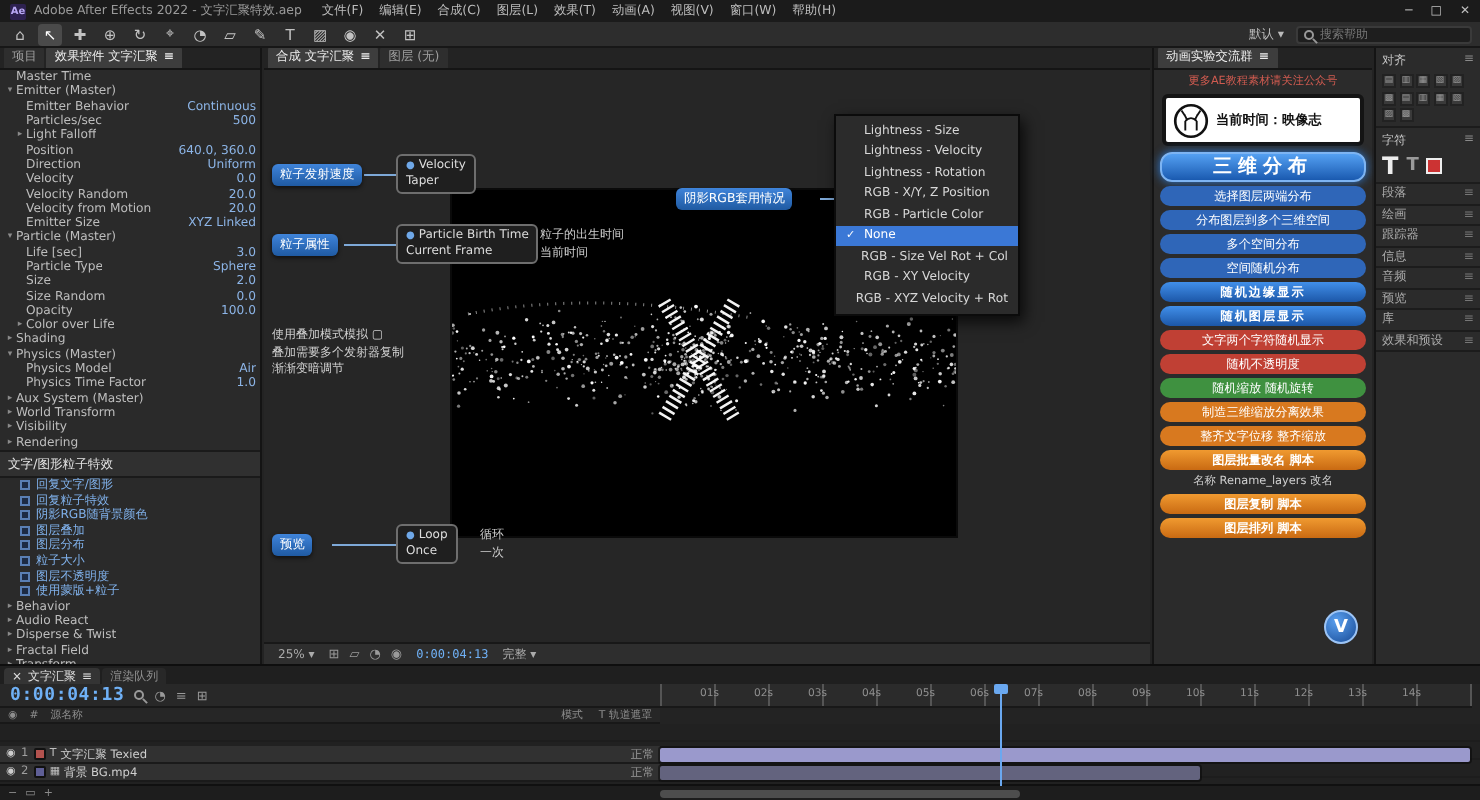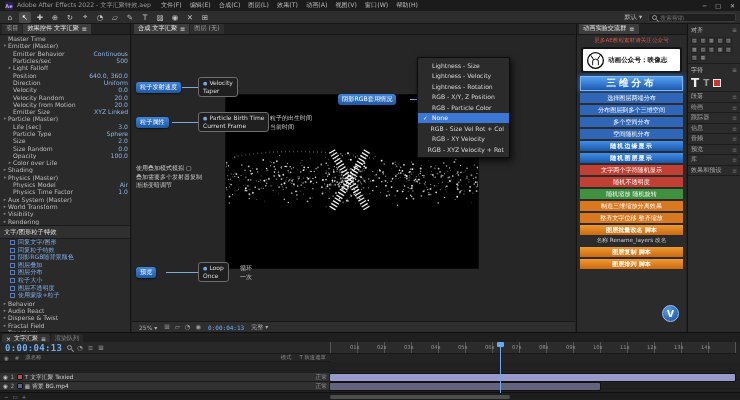--- a/index.html
+++ b/index.html
@@ -60,21 +60,21 @@
 .dd-item .dd-check{width:6px;color:#fff;font-size:5.5px}
 .dd-item.selected{background:#3b78d6;color:#fff}
 
 
 #right-panel{position:absolute;left:576px;top:24px;width:110px;height:308px;background:#2b2b2b;border-left:1px solid #141414}
 .tip-line{color:#d05b50;font-size:5.6px;text-align:center;margin:2px 2px 1px;white-space:nowrap;overflow:hidden}
 .qr-box{margin:2px 4px;background:#fff;border:2px solid #141414;border-radius:3px;height:26px;display:flex;align-items:center;gap:3px;padding:0 3px}
 .qr-logo{width:19px;height:19px;flex:0 0 auto}
 .qr-text{color:#111;font-weight:bold;font-size:6.6px;line-height:8px}
 .pill-stack{display:flex;flex-direction:column;gap:2px;align-items:center;margin-top:3px}
-.rp{width:103px;height:10px;border-radius:0;display:flex;align-items:center;justify-content:center;color:#fff;font-size:6.1px;white-space:nowrap;overflow:hidden}
+.rp{width:103px;height:10px;border-radius:6px;display:flex;align-items:center;justify-content:center;color:#fff;font-size:6.1px;white-space:nowrap;overflow:hidden}
 .rp.hero{height:15px;font-size:9.5px;font-weight:bold;background:linear-gradient(#54a0f2,#1a5ab0);box-shadow:0 0 5px #2e7bd6;letter-spacing:3px;border:1px solid #7db4f2}
 .rp.hero2{background:linear-gradient(#418fe9,#1c57a8);font-weight:bold;letter-spacing:1px}
 .rp.blue{background:#2f66b8}
 .rp.red{background:#c04034}
 .rp.green{background:#3f9140}
 .rp.orange{background:#d8791f}
 .rp.orangehero{background:linear-gradient(#f09a30,#c96a12);font-weight:bold}
 .rp.text{background:transparent;color:#cfcfcf;font-size:5.7px;height:8px}
 .badge{position:absolute;right:7px;bottom:10px;width:17px;height:17px;border-radius:50%;background:radial-gradient(circle at 35% 30%,#5aa0f0,#174a95);color:#fff;display:flex;align-items:center;justify-content:center;font-size:9px;font-weight:bold;border:1px solid #9cc4f5}
 
@@ -1150,21 +1150,21 @@
         <span>动画实验交流群</span>
         <span>≡</span>
       </span>
     </div>
     <div class="tip-line">更多AE教程素材请关注公众号</div>
     <div class="qr-box">
       <svg class="qr-logo" viewBox="0 0 20 20" xmlns="http://www.w3.org/2000/svg">
         <circle cx="10" cy="10" r="8.3" fill="none" stroke="#111" stroke-width="1.4"></circle>
         <path d="M7,15 L7,10 M13,15 L13,10 M7,10 Q10,7 13,10 M6.5,6.5 L8,9.5 M5,4.5 L7,7.5 M13.5,6.5 L12,9.5 M15,4.5 L13,7.5" stroke="#111" stroke-width="1" fill="none"></path>
       </svg>
-      <span class="qr-text">动画公众号：映像志</span>
+      <span class="qr-text">当前时间：映像志</span>
     </div>
     <div class="pill-stack" id="rp-stack">
         <div class="rp hero">三维分布</div>
         <div class="rp blue">选择图层两端分布</div>
         <div class="rp blue">分布图层到多个三维空间</div>
         <div class="rp blue">多个空间分布</div>
         <div class="rp blue">空间随机分布</div>
         <div class="rp hero2">随机边缘显示</div>
         <div class="rp hero2">随机图层显示</div>
         <div class="rp red">文字两个字符随机显示</div>

